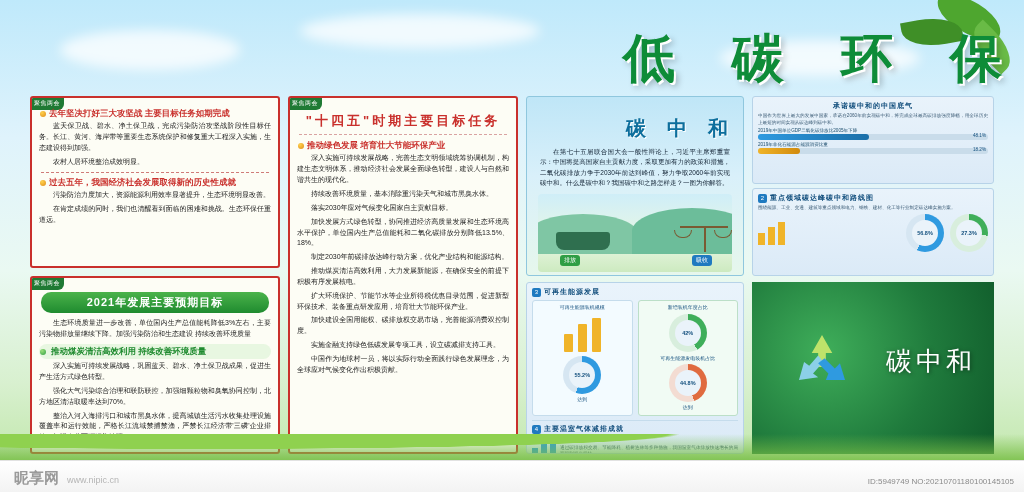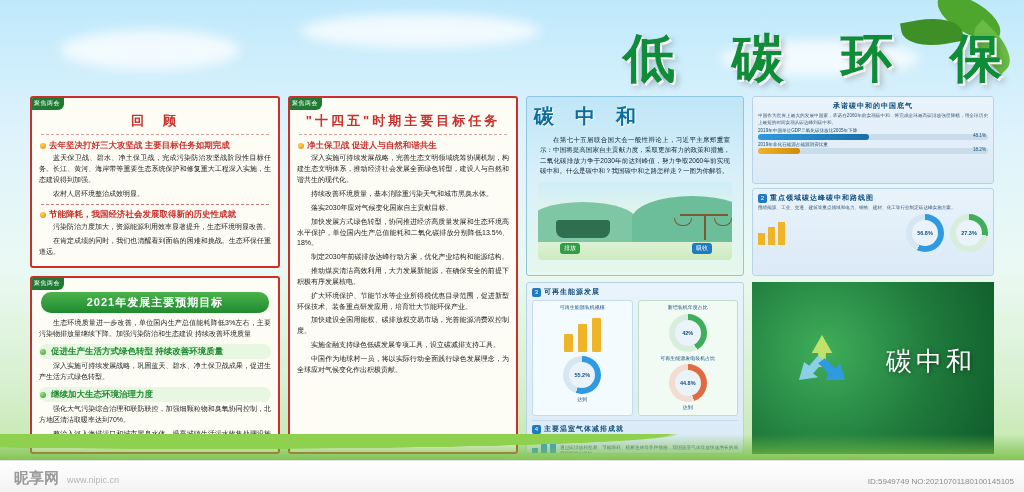--- a/index.html
+++ b/index.html
@@ -102,25 +102,25 @@
     text-align: justify;
   }
   .hr-dash { border-top: 1px dashed #cf7b78; margin: 4px 2px; }
 
   
   #p-carbon {
     background: linear-gradient(180deg,#bfe6f7 0%,#d9f0fa 45%,#e6f7ec 100%);
     border: 1px solid #8fc7de;
   }
   .cn-title {
-    text-align:left; font-size: 20px; font-weight: bold;
+    text-align:right; font-size: 20px; font-weight: bold;
     color:#0d6e9c; letter-spacing: 8px;
     font-family:"Liberation Serif", serif;
     text-shadow: 1px 1px 0 #fff;
-    margin-top: 0;
+    margin-top: 12px;
   }
   .cn-body { font-size: 6.5px; line-height:1.6; color:#123; text-indent:13px; margin: 5px 6px; text-align: justify;}
   .cn-sub {
     text-align:center; font-size: 10px; font-weight:bold; color:#146c3a;
     margin: 3px 0 2px; letter-spacing:2px;
   }
   .scene {
     position: relative; height: 78px; margin: 2px 4px 0;
     background: linear-gradient(180deg,#cfeef8 0%,#e9f7e4 60%,#cdeac0 100%);
     border-radius: 4px; overflow:hidden;
@@ -213,45 +213,43 @@
   <div class="cloud" style="left:720px;top:40px;width:200px;height:36px;"></div>
 
   <div class="leaf" style="right:20px;top:0px;width:70px;height:34px;transform:rotate(20deg);background:#4ea62f;"></div>
   <div class="leaf" style="right:62px;top:18px;width:60px;height:28px;transform:rotate(-10deg);background:#3f8f27;"></div>
   <div class="leaf" style="right:6px;top:34px;width:52px;height:26px;transform:rotate(45deg);background:#69bb46;"></div>
 
   <h1 id="title">低 碳 环 保</h1>
 
   <div class="panel" id="p-review" style="left:30px;top:96px;width:250px;height:172px;">
     <span class="tag">聚焦两会</span>
-    <div class="sec-title">回　顾</div>
     <div class="sub-head">去年坚决打好三大攻坚战 主要目标任务如期完成</div>
     <p class="body-text">蓝天保卫战、碧水、净土保卫战，完成污染防治攻坚战阶段性目标任务。长江、黄河、海岸带等重要生态系统保护和修复重大工程深入实施，生态建设得到加强。</p>
     <p class="body-text">农村人居环境整治成效明显。</p>
     <div class="hr-dash"></div>
-    <div class="sub-head">节能降耗，我国经济社会发展取得新的历史性成就</div>
+    <div class="sub-head">过去五年，我国经济社会发展取得新的历史性成就</div>
     <p class="body-text">污染防治力度加大，资源能源利用效率显著提升，生态环境明显改善。</p>
     <p class="body-text">在肯定成绩的同时，我们也清醒看到面临的困难和挑战。生态环保任重道远。</p>
   </div>
 
   <div class="panel" id="p-goals" style="left:30px;top:276px;width:250px;height:178px;">
     <span class="tag">聚焦两会</span>
     <div class="sec-title green">2021年发展主要预期目标</div>
     <p class="body-text">生态环境质量进一步改善，单位国内生产总值能耗降低3%左右，主要污染物排放量继续下降。加强污染防治和生态建设 持续改善环境质量</p>
-    <div class="sub-head green">促进生产生活方式绿色转型 持续改善环境质量</div>
+    <div class="sub-head green">推动煤炭清洁高效利用 持续改善环境质量</div>
     <p class="body-text">深入实施可持续发展战略，巩固蓝天、碧水、净土保卫战成果，促进生产生活方式绿色转型。</p>
-    <div class="sub-head green">继续加大生态环境治理力度</div>
     <p class="body-text">强化大气污染综合治理和联防联控，加强细颗粒物和臭氧协同控制，北方地区清洁取暖率达到70%。</p>
     <p class="body-text">整治入河入海排污口和城市黑臭水体，提高城镇生活污水收集处理设施覆盖率和运行效能，严格长江流域禁捕禁渔，严禁长江经济带'三磷'企业排放，加强农业面源污染治理。</p>
   </div>
 
   <div class="panel" id="p-145" style="left:288px;top:96px;width:230px;height:358px;">
     <span class="tag">聚焦两会</span>
     <div class="sec-title">"十四五"时期主要目标任务</div>
-    <div class="sub-head">净土保卫战 促进人与自然和谐共生</div>
+    <div class="sub-head">推动绿色发展 培育壮大节能环保产业</div>
     <p class="body-text">深入实施可持续发展战略，完善生态文明领域统筹协调机制，构建生态文明体系，推动经济社会发展全面绿色转型，建设人与自然和谐共生的现代化。</p>
     <p class="body-text">持续改善环境质量，基本消除重污染天气和城市黑臭水体。</p>
     <p class="body-text">落实2030年应对气候变化国家自主贡献目标。</p>
     <p class="body-text">加快发展方式绿色转型，协同推进经济高质量发展和生态环境高水平保护，单位国内生产总值能耗和二氧化碳排放分别降低13.5%、18%。</p>
     <p class="body-text">制定2030年前碳排放达峰行动方案，优化产业结构和能源结构。</p>
     <p class="body-text">推动煤炭清洁高效利用，大力发展新能源，在确保安全的前提下积极有序发展核电。</p>
     <p class="body-text">扩大环境保护、节能节水等企业所得税优惠目录范围，促进新型环保技术、装备重点研发应用，培育壮大节能环保产业。</p>
     <p class="body-text">加快建设全国用能权、碳排放权交易市场，完善能源消费双控制度。</p>
     <p class="body-text">实施金融支持绿色低碳发展专项工具，设立碳减排支持工具。</p>
     <p class="body-text">中国作为地球村一员，将以实际行动全面践行绿色发展理念，为全球应对气候变化作出积极贡献。</p>

